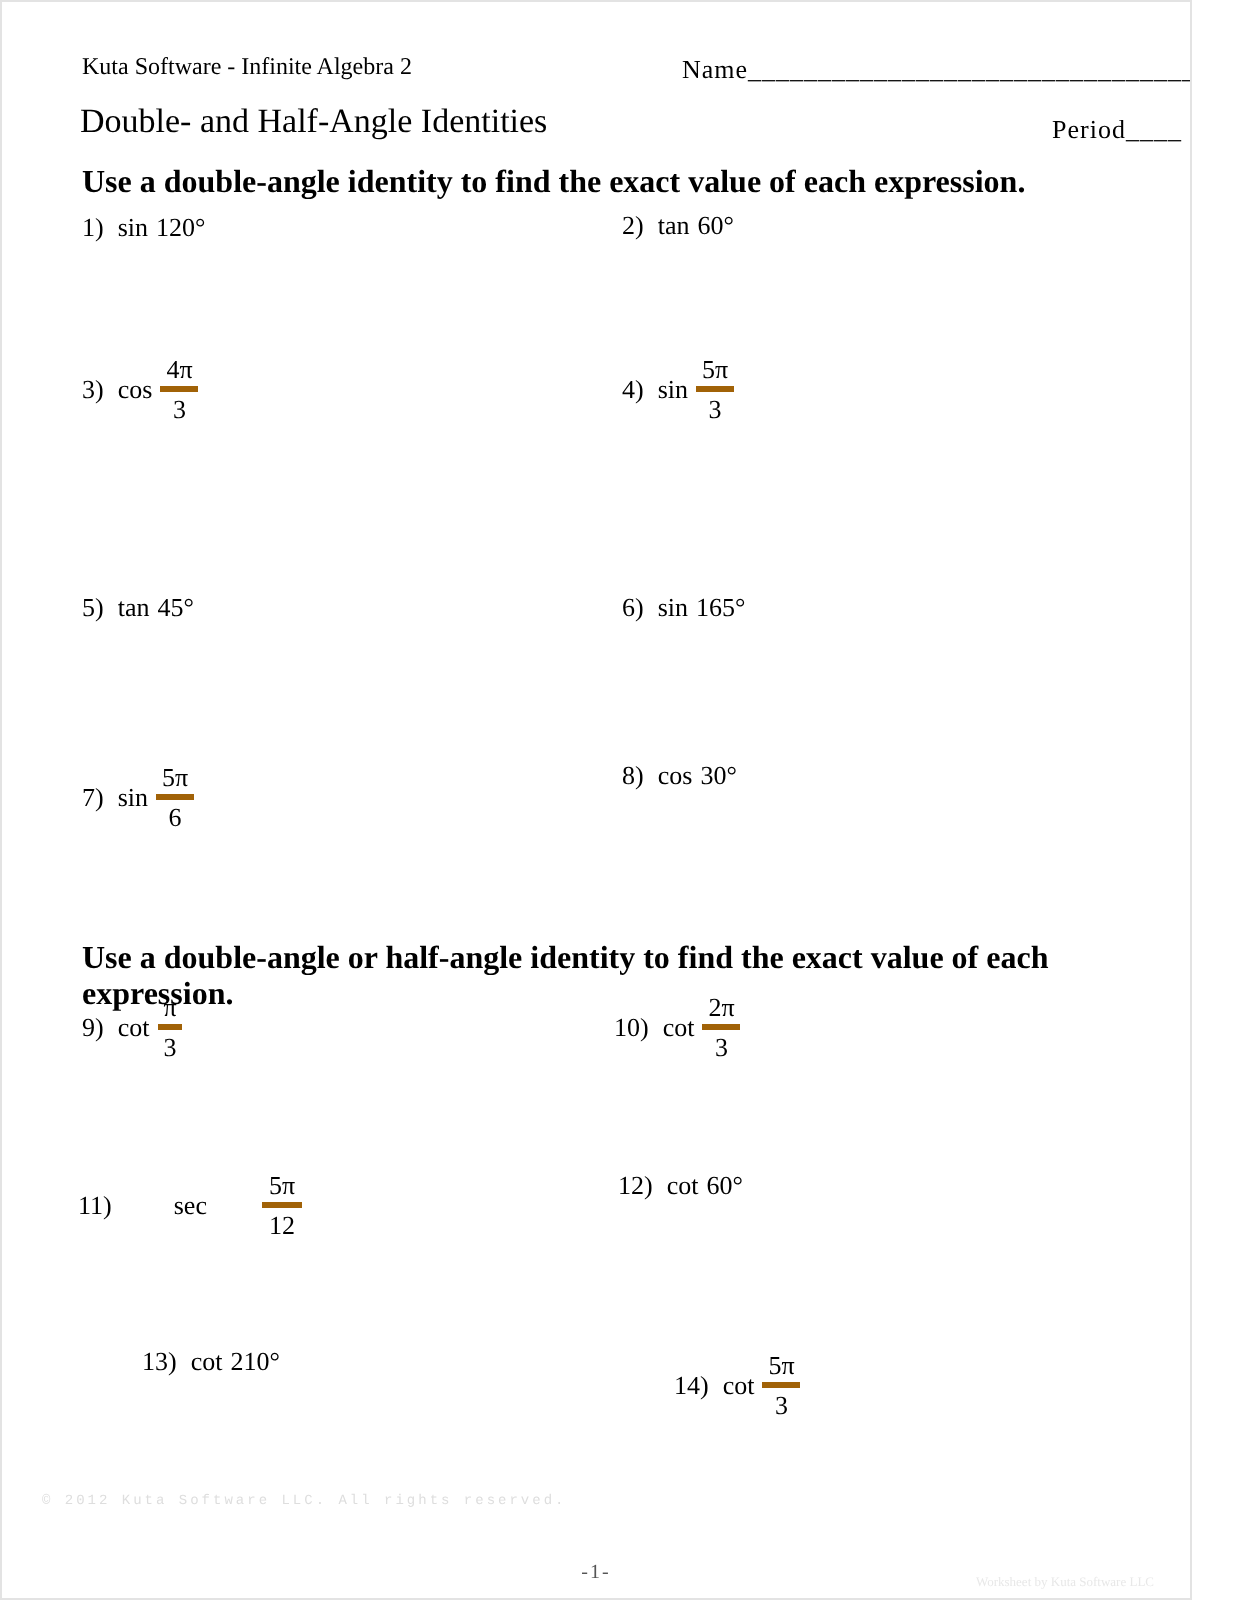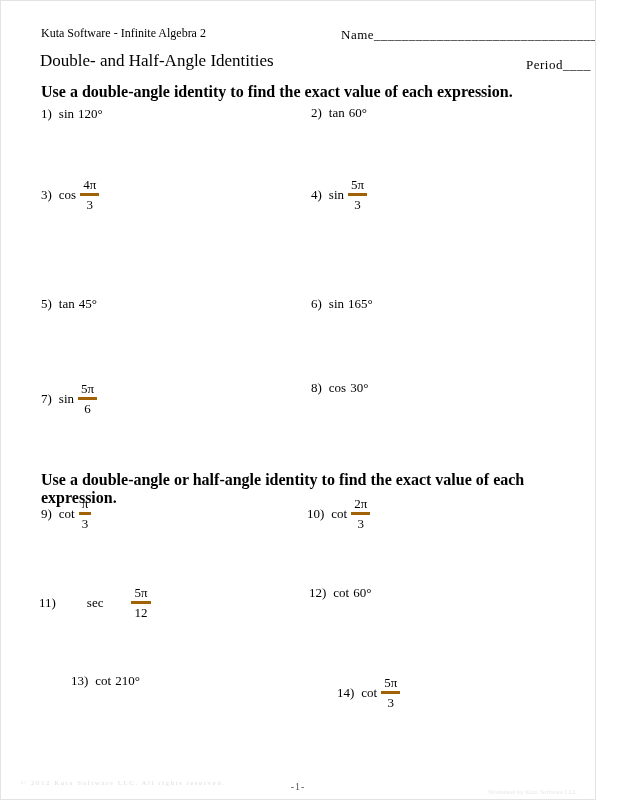--- a/index.html
+++ b/index.html
@@ -40,25 +40,26 @@
   .page-number {
     left: 50%;
     transform: translateX(-50%);
     top: 780px;
     font-size: 10px;
     color: #555555;
     letter-spacing: 1px;
   }
   .wm-left {
     left: 20px;
-    top: 778px;
+    top: 746px;
     font-size: 7px;
     color: #dedede;
     letter-spacing: 1.5px;
     white-space: nowrap;
+    font-family: Liberation Mono, monospace;
   }
   .wm-right {
     right: 18px;
     top: 787px;
     font-size: 6.5px;
     color: #e8e8e8;
     white-space: nowrap;
   }
 </style>
 </head>

